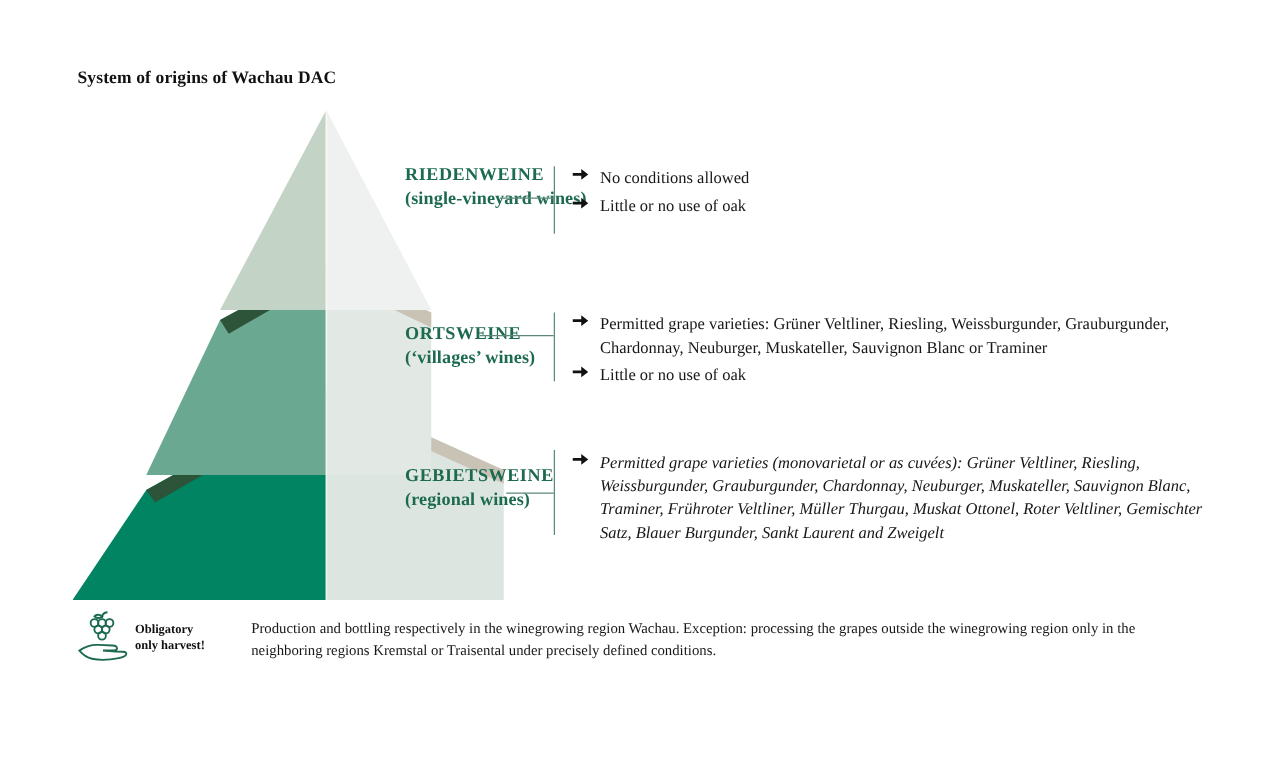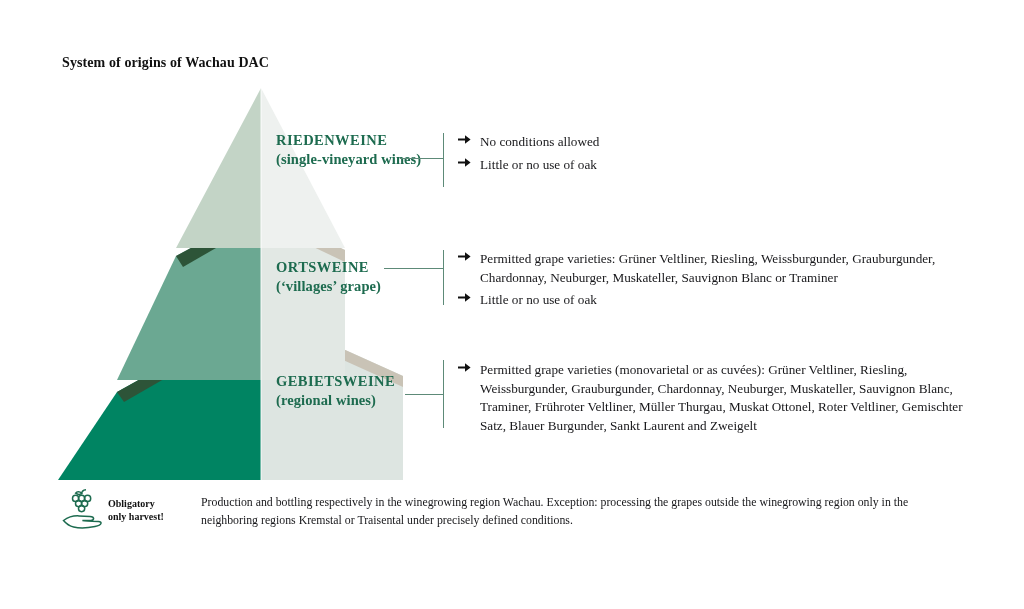--- a/index.html
+++ b/index.html
@@ -37,20 +37,21 @@
     height: 410px;
   }
   .pyramid svg { display: block; }
 
   
   .tier-label {
     position: absolute;
     color: #1d6b4f;
     font-weight: bold;
     line-height: 1.28;
+    margin-left: 48px;
   }
   .tier-label .tier-name {
     display: block;
     font-size: 14.5px;
     letter-spacing: 0.45px;
   }
   .tier-label .tier-sub {
     display: block;
     font-size: 14.5px;
     letter-spacing: 0.1px;
@@ -74,21 +75,21 @@
   #connector-v-1 { left: 443px; top: 133px; height: 54px; }
   #connector-h-2 { left: 384px; top: 268px; width: 59px; }
   #connector-v-2 { left: 443px; top: 250px; height: 55px; }
   #connector-h-3 { left: 405px; top: 394px; width: 38px; }
   #connector-v-3 { left: 443px; top: 360px; height: 68px; }
 
   
   .bullet-block { position: absolute; left: 458px; }
   #bullets-1 { top: 133px; }
   #bullets-2 { top: 250px; }
-  #bullets-3 { top: 361px; }
+  #bullets-3 { top: 361px; font-style: italic; }
 
   .bullet-row {
     display: flex;
     align-items: flex-start;
     margin-bottom: 4px;
   }
   .bullet-marker {
     flex: 0 0 auto;
     width: 22px;
     padding-top: 1px;
@@ -161,21 +162,21 @@
     <line x1="203" y1="8" x2="203" y2="400" stroke="#ffffff" stroke-opacity="0.55" stroke-width="1.6"></line>
   </svg>
 </div>
 
 <div class="tier-label" id="tier-label-1">
   <span class="tier-name">RIEDENWEINE</span>
   <span class="tier-sub">(single-vineyard wines)</span>
 </div>
 <div class="tier-label" id="tier-label-2">
   <span class="tier-name">ORTSWEINE</span>
-  <span class="tier-sub">(‘villages’ grape)</span>
+  <span class="tier-sub">(‘villages’ wines)</span>
 </div>
 <div class="tier-label" id="tier-label-3">
   <span class="tier-name">GEBIETSWEINE</span>
   <span class="tier-sub">(regional wines)</span>
 </div>
 
 <div class="connector-h" id="connector-h-1"></div>
 <div class="connector-v" id="connector-v-1"></div>
 <div class="connector-h" id="connector-h-2"></div>
 <div class="connector-v" id="connector-v-2"></div>

